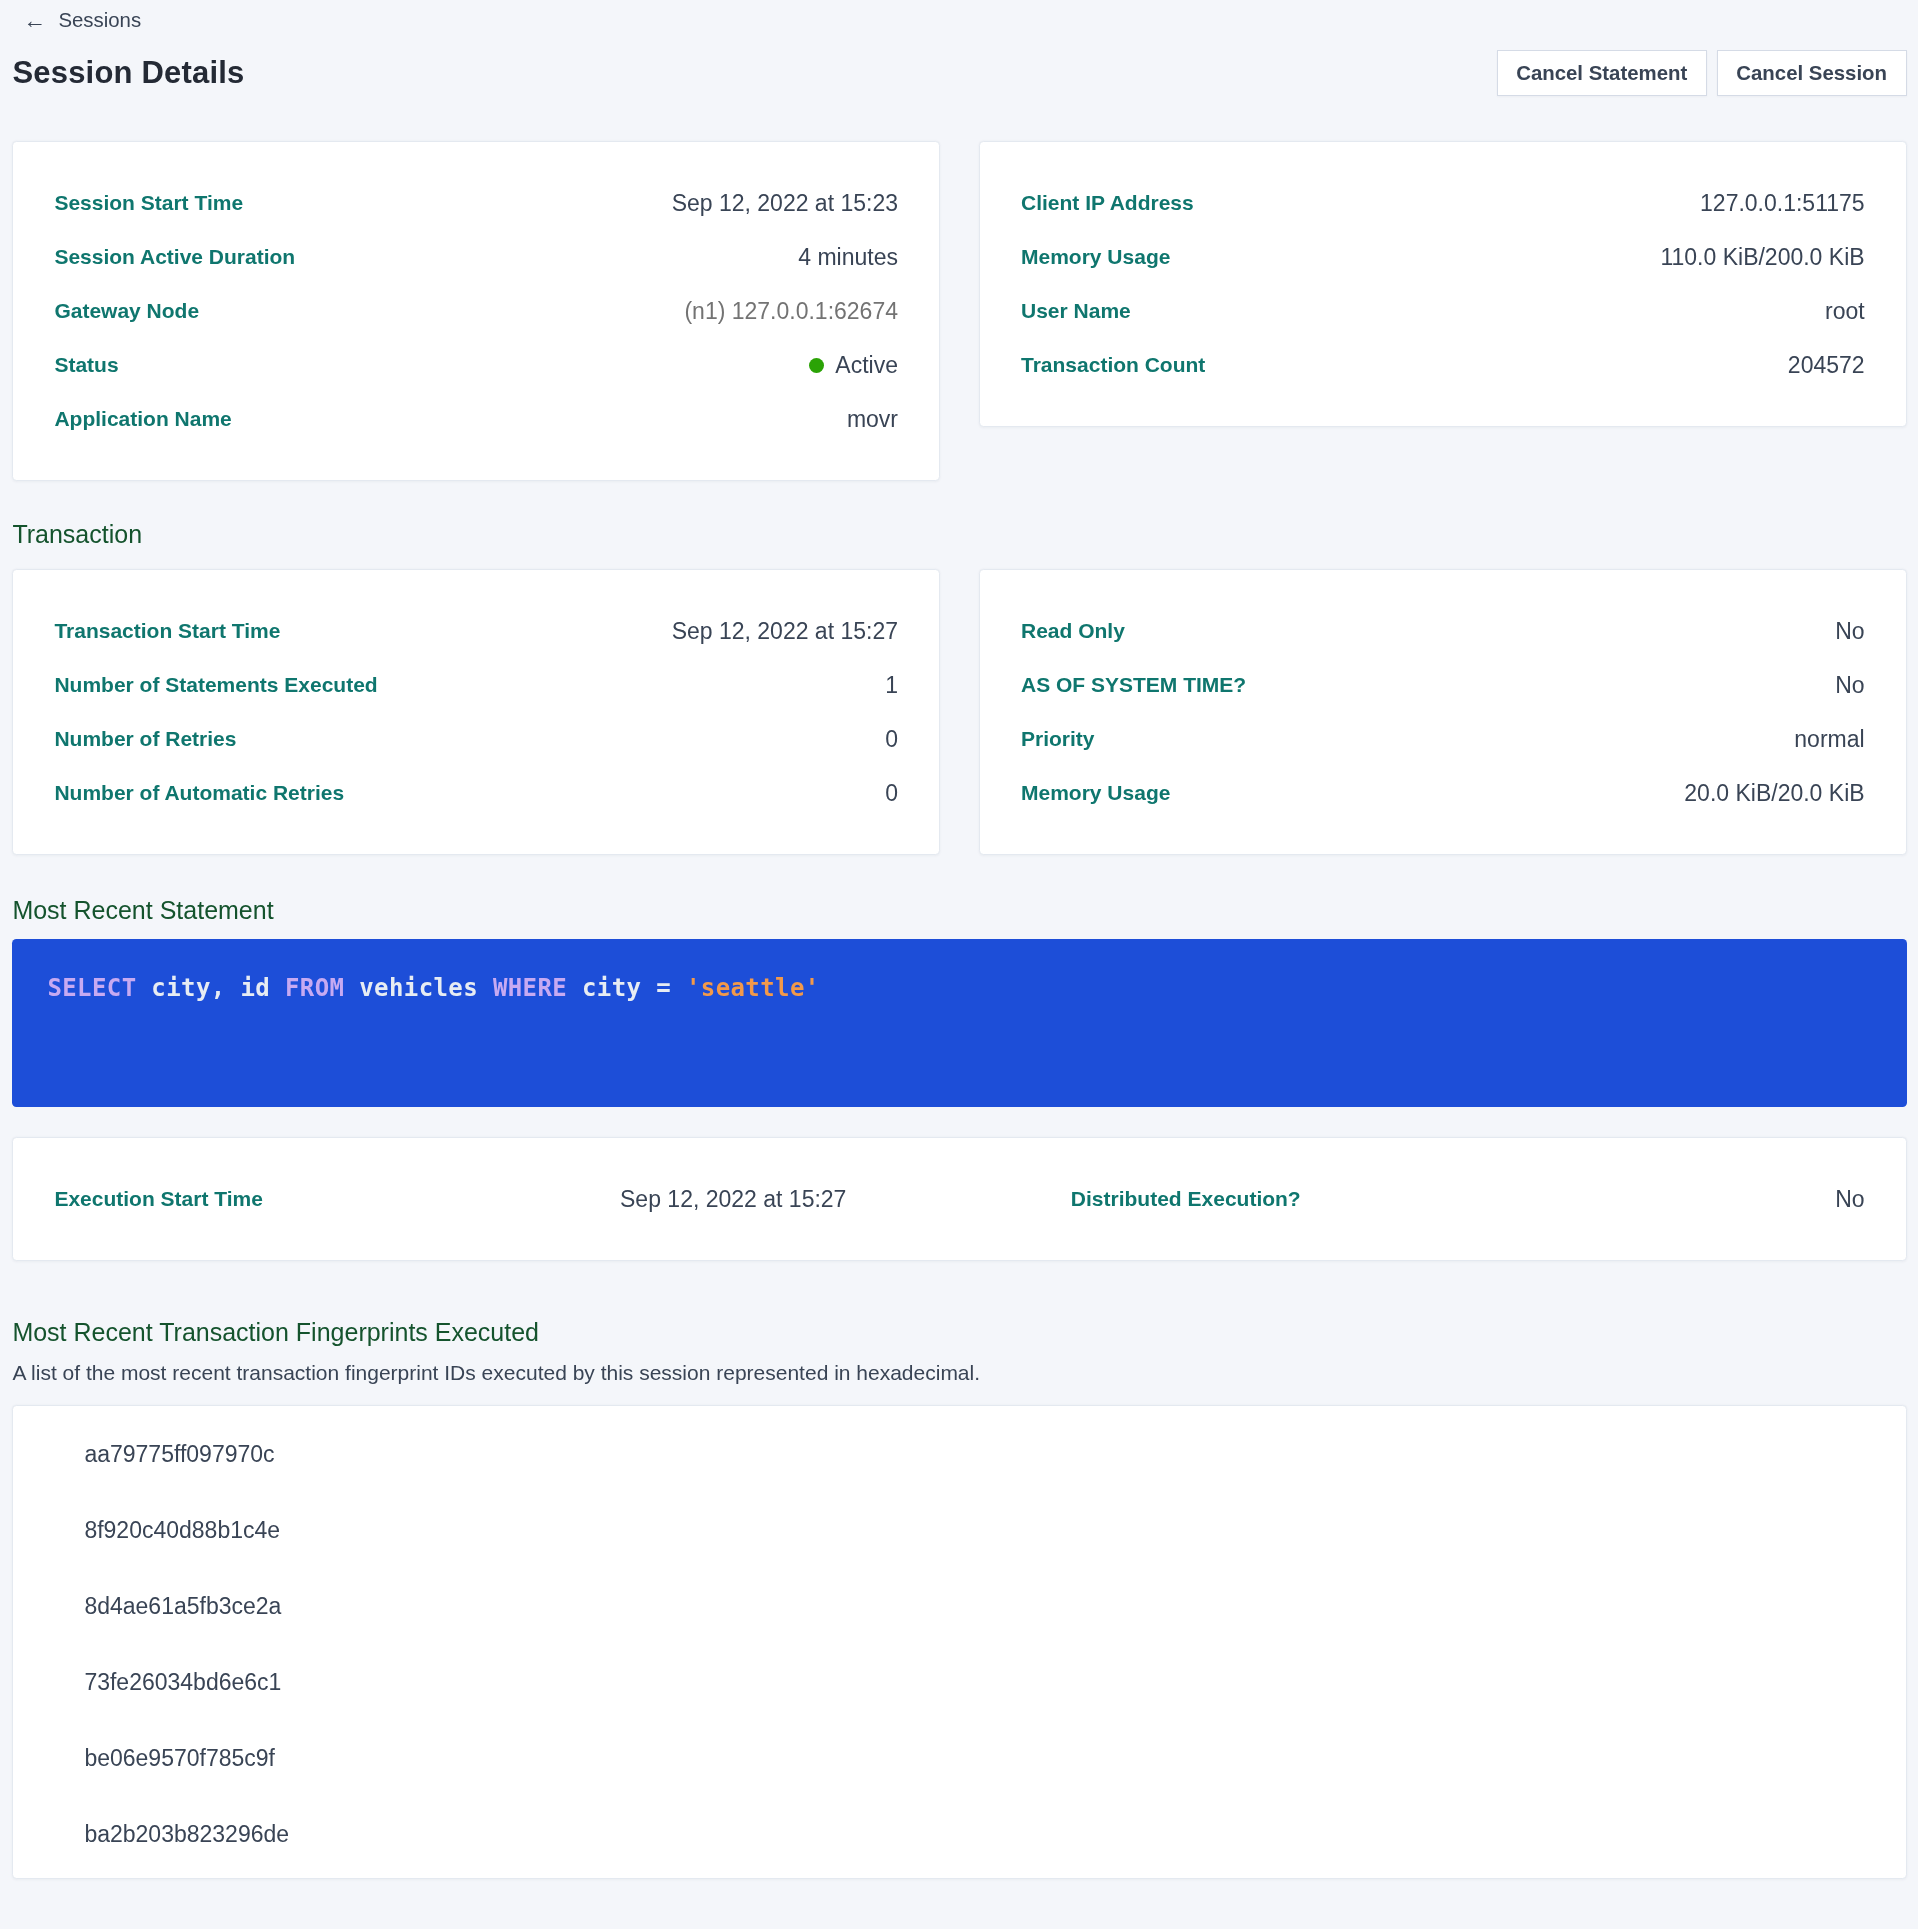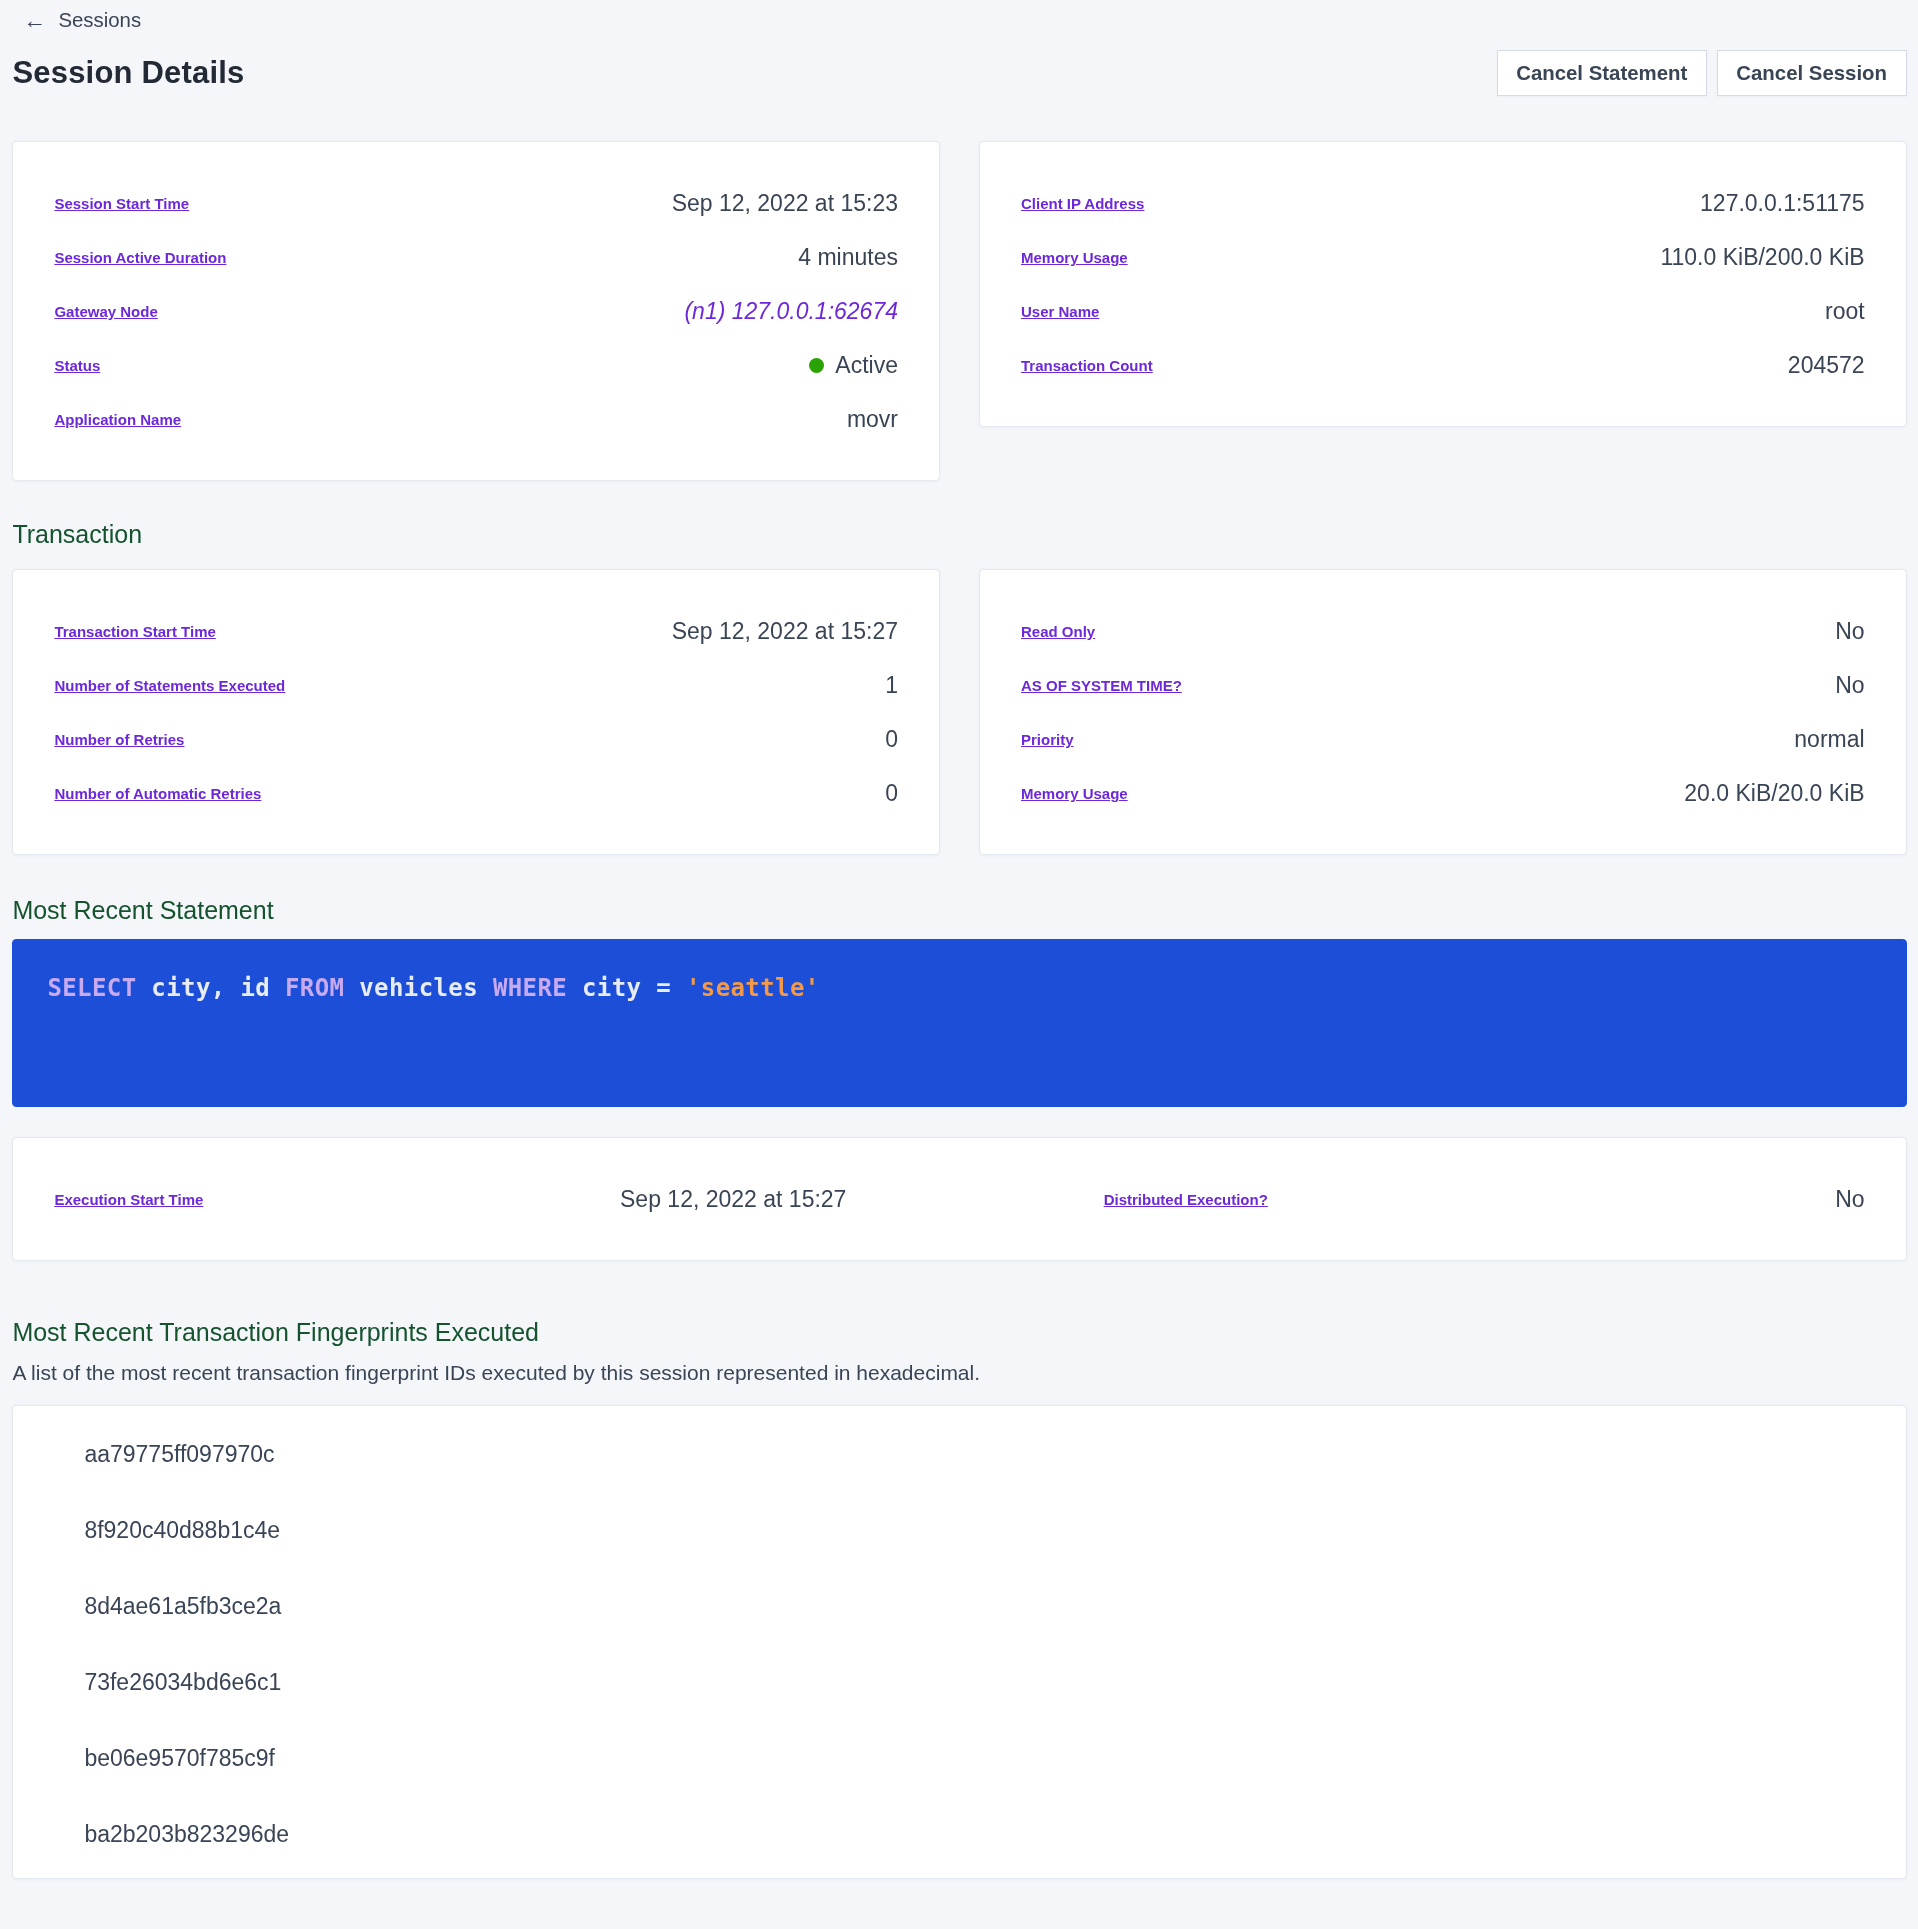--- a/index.html
+++ b/index.html
@@ -39,23 +39,23 @@
   .cards-row {
     display:grid; grid-template-columns:1fr 1fr; gap:39px;
     align-items:start; margin-top:44px;
   }
   .card {
     background:#ffffff; border:0.9px solid #e4e9f0; border-radius:4.4px;
     box-shadow:0 0.9px 2.7px rgba(42,51,78,0.05);
   }
   .card-pad { padding:34px 41px; }
   .kv-row { display:flex; justify-content:space-between; align-items:center; height:54px; }
-  .kv-label { font-size:15px; font-weight:700; color:#6d28d9;text-decoration:underline; }
+  .kv-label { font-size:21px; font-weight:700; color:#0f766e; }
   .kv-value { font-size:23px; font-weight:400; color:#394455; text-align:right; }
-  .link { color:#6d28d9; cursor:pointer; text-decoration:none;font-style:italic; }
+  .link { color:#737373; cursor:pointer; text-decoration:none; }
   .status-wrap { display:flex; align-items:center; gap:11.5px; }
   .status-dot {
     width:15px; height:15px; border-radius:50%;
     background:#2ba306; display:inline-block;
   }
 
   
   .section-heading { font-size:25px; font-weight:400; color:#14532d; margin-top:39px; }
   .cards-row.tx { margin-top:20px; }
 

